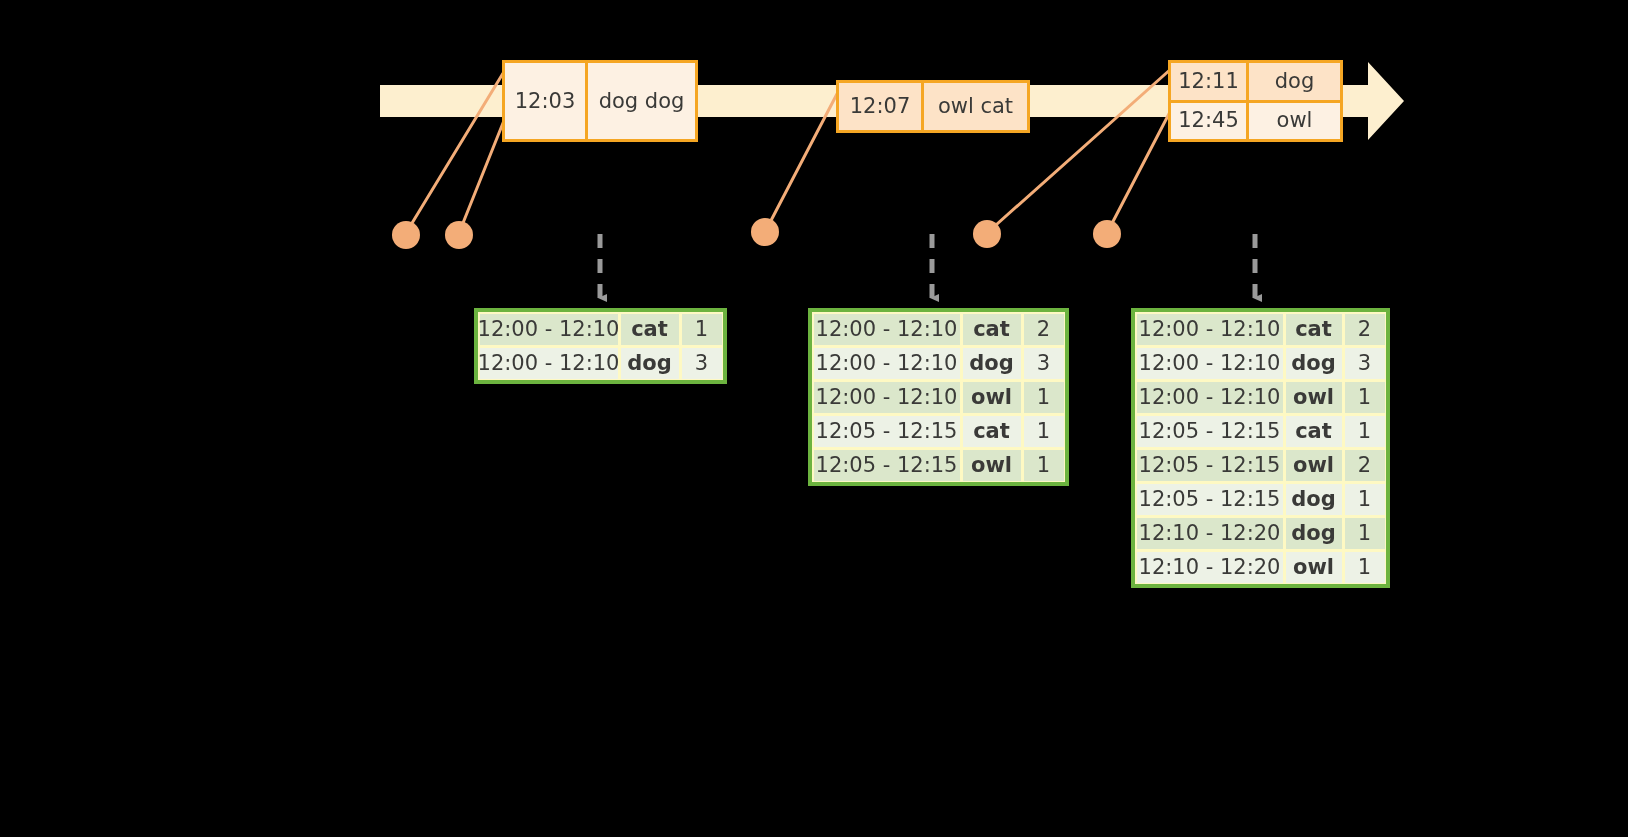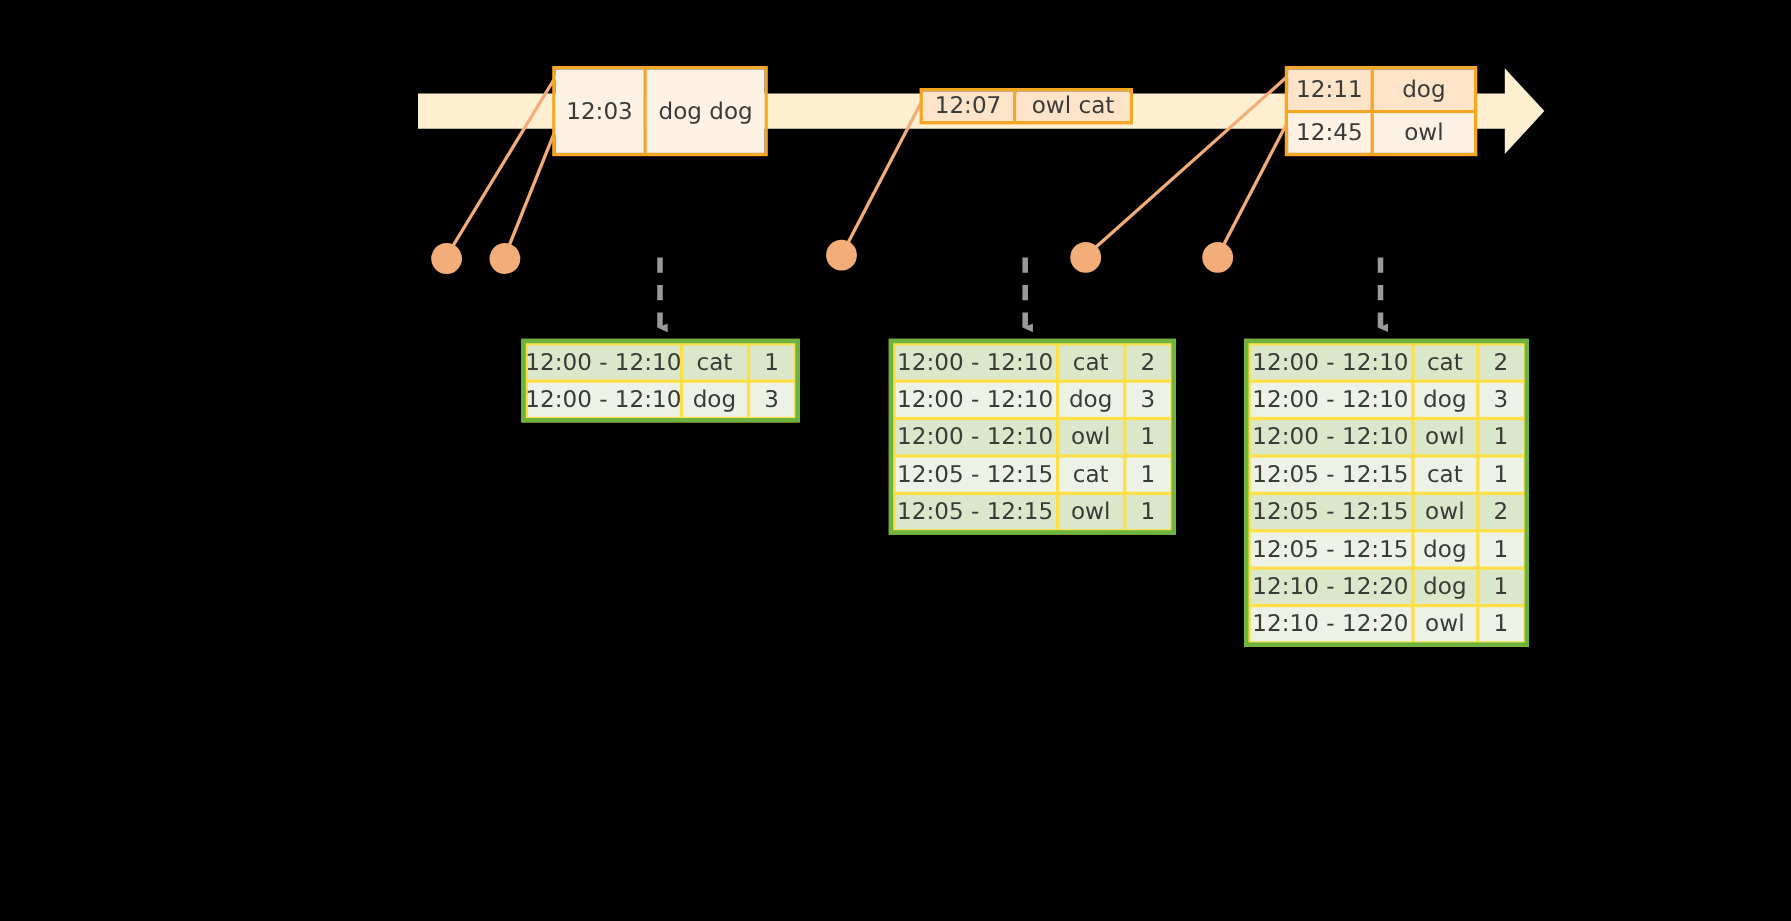--- a/index.html
+++ b/index.html
@@ -14,29 +14,29 @@
   .evt .row{display:flex;flex:1 1 auto;}
   .evt .row + .row{border-top:3px solid #f5a623;}
   .evt .c{display:flex;align-items:center;justify-content:center;
           color:#3a3a38;font-size:21px;line-height:1;white-space:nowrap;}
   .evt .c.time{border-right:3px solid #f5a623;}
   .row.dark .c{background:#fde3c7;}
   .row.light .c{background:#fdf1e3;}
 
   
   .tbl{position:absolute;border:4px solid #6cb33f;box-sizing:border-box;
-       background:#fde047;display:flex;flex-direction:column;}
+       background:#fef9c3;display:flex;flex-direction:column;}
   .tbl .trow{display:flex;}
   .tbl .tc{color:#3a3a38;font-size:21px;line-height:1;white-space:nowrap;
            display:flex;align-items:center;justify-content:center;
            height:31px;margin:1.5px;}
   .trow.a .tc{background:#dbe7cb;}
   .trow.b .tc{background:#edf2e6;}
   .tc.win{width:181px;}
-  .tc.word{width:58px;}
+  .tc.word{width:58px;font-weight:bold;}
   .tc.cnt{width:40px;}
   
   .tbl.t1 .tc.win{width:138px;}
   .tbl.t1 .tc.word{width:58px;}
   .tbl.t1 .tc.cnt{width:40px;}
   .tbl.t2 .tc.win{width:146px;}
   .tbl.t2 .tc.word{width:58px;}
   .tbl.t2 .tc.cnt{width:40px;}
   .tbl.t3 .tc.win{width:146px;}
   .tbl.t3 .tc.word{width:56px;}
@@ -81,21 +81,21 @@
     </g>
   </svg>
 
   <div class="evt" style="left:502px;top:60px;width:196px;height:82px;">
     <div class="row light">
       <div class="c time" style="width:80px;">12:03</div>
       <div class="c" style="flex:1;">dog dog</div>
     </div>
   </div>
 
-  <div class="evt" style="left:836px;top:80px;width:194px;height:33px;">
+  <div class="evt" style="left:836px;top:80px;width:194px;height:53px;">
     <div class="row dark">
       <div class="c time" style="width:82px;">12:07</div>
       <div class="c" style="flex:1;">owl cat</div>
     </div>
   </div>
 
   <div class="evt" style="left:1168px;top:60px;width:175px;height:82px;text-align:center;">
     <div class="row dark">
       <div class="c time" style="width:75px;">12:11</div>
       <div class="c" style="flex:1;">dog</div>

